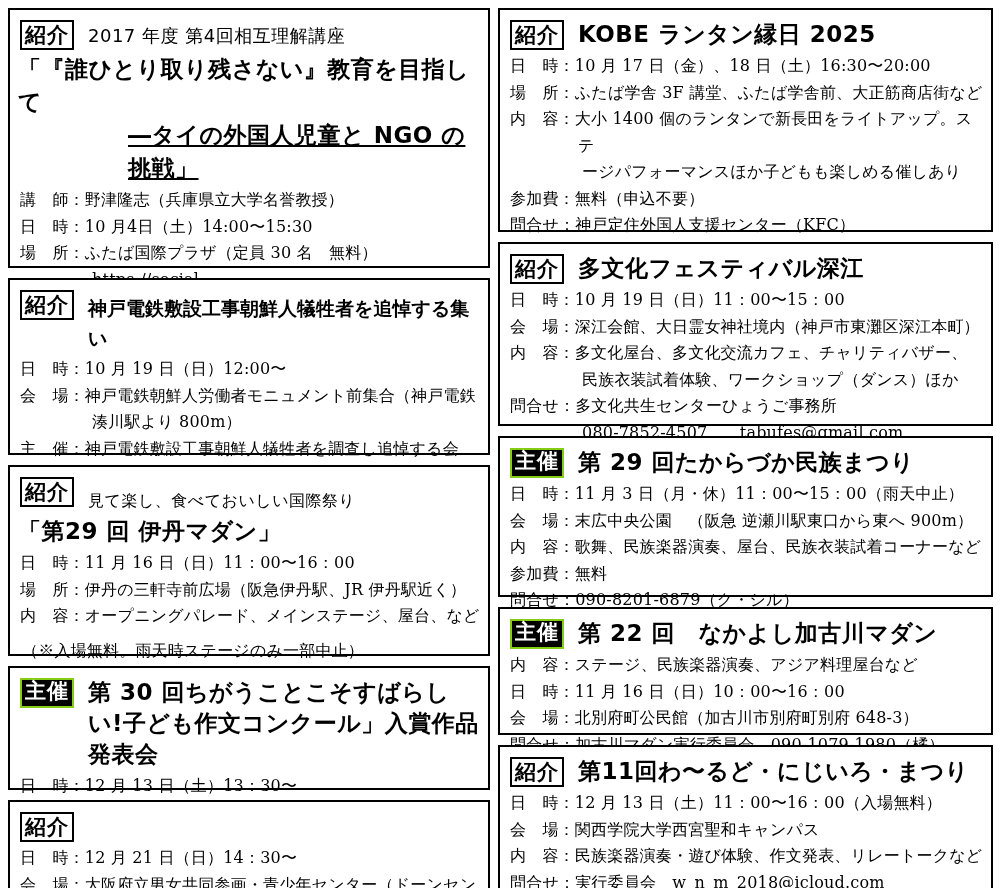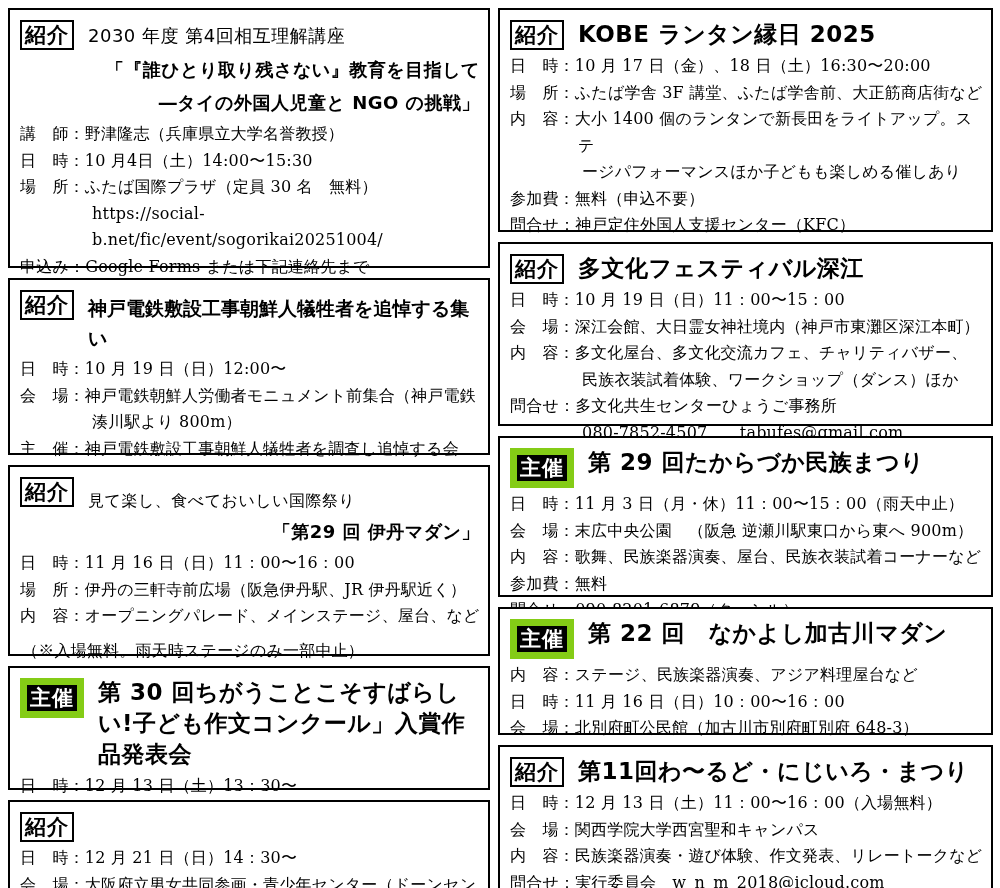--- a/index.html
+++ b/index.html
@@ -27,39 +27,39 @@
   
   .hdr{display:flex;align-items:flex-start;gap:14px;margin:2px 0 3px 2px;}
   .tag{
     flex:none;
     font-family:"DejaVu Sans","Liberation Sans",sans-serif;
     font-size:21px;font-weight:600;line-height:1.15;
     padding:1px 3px;margin-top:2px;
     letter-spacing:1px;
   }
   .tag.outline{border:2px solid #000;color:#000;background:#fff;}
-  .tag.invert{background:#000;color:#fff;border:7px solid #84cc16;}
+  .tag.invert{background:#000;color:#fff;border:2px solid #84cc16;font-family:Liberation Mono, monospace;}
   .htitle{
     font-family:"DejaVu Sans","Liberation Sans",sans-serif;
     font-size:23px;font-weight:600;line-height:31px;
     margin-top:1px;letter-spacing:0.5px;
   }
   .htitle.small-title{font-size:19px;line-height:30px;margin-top:5px;letter-spacing:0;}
   .hsmall{
     font-family:"DejaVu Sans","Liberation Sans",sans-serif;
     font-size:18px;font-weight:500;margin-top:6px;letter-spacing:0.5px;
   }
   .hsmall.tiny{font-size:16px;margin-top:16px;}
   
   .ctitle{
     font-family:"DejaVu Sans","Liberation Sans",sans-serif;
-    font-size:18px;font-weight:600;line-height:33px;
-    text-align:right;letter-spacing:0.5px;
-  }
-  .ctitle.shift{padding-left:110px;}
+    font-size:23px;font-weight:600;line-height:33px;
+    text-align:left;letter-spacing:0.5px;
+  }
+  .ctitle.shift{padding-left:110px;text-decoration:underline;}
   .hsmall:empty,.htitle:empty,.ctitle:empty{display:none;}
   
   .lines{margin:2px 0 2px 2px;}
   .line{
     font-size:16px;line-height:26.5px;
     letter-spacing:0.2px;
   }
   .line.lab{padding-left:68px;text-indent:-68px;}
   .line.cont{padding-left:72px;}
   .line.plain{padding-left:2px;margin-top:8px;}
@@ -67,21 +67,21 @@
 </head>
 <body>
 
 <div class="page">
 
   <div class="col col-left">
 
     <div class="box" style="min-height:260px">
       <div class="hdr">
         <span class="tag outline">紹介</span>
-        <span class="hsmall">2030 年度 第4回相互理解講座</span>
+        <span class="hsmall">2017 年度 第4回相互理解講座</span>
       </div>
       <div class="ctitle">「『誰ひとり取り残さない』教育を目指して</div>
       <div class="ctitle shift">―タイの外国人児童と NGO の挑戦」</div>
       <div class="lines">
           <div class="line lab">講　師：野津隆志（兵庫県立大学名誉教授）</div>
           <div class="line lab">日　時：10 月4日（土）14:00〜15:30</div>
           <div class="line lab">場　所：ふたば国際プラザ（定員 30 名　無料）</div>
           <div class="line cont">https://social-b.net/fic/event/sogorikai20251004/</div>
           <div class="line lab">申込み：Google Forms または下記連絡先まで</div>
           <div class="line lab">問合せ：ふたば国際プラザ 078-747-0280 fic@tbz.t-com.ne.jp</div>

